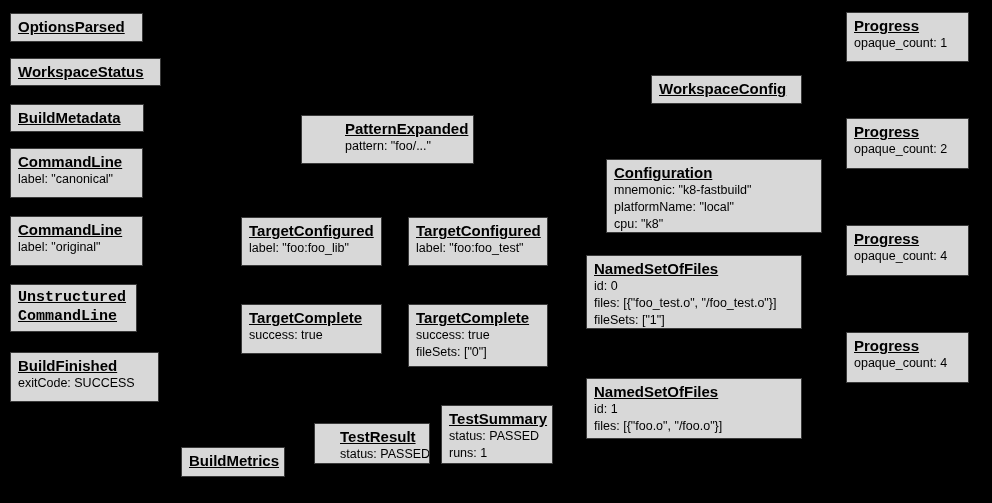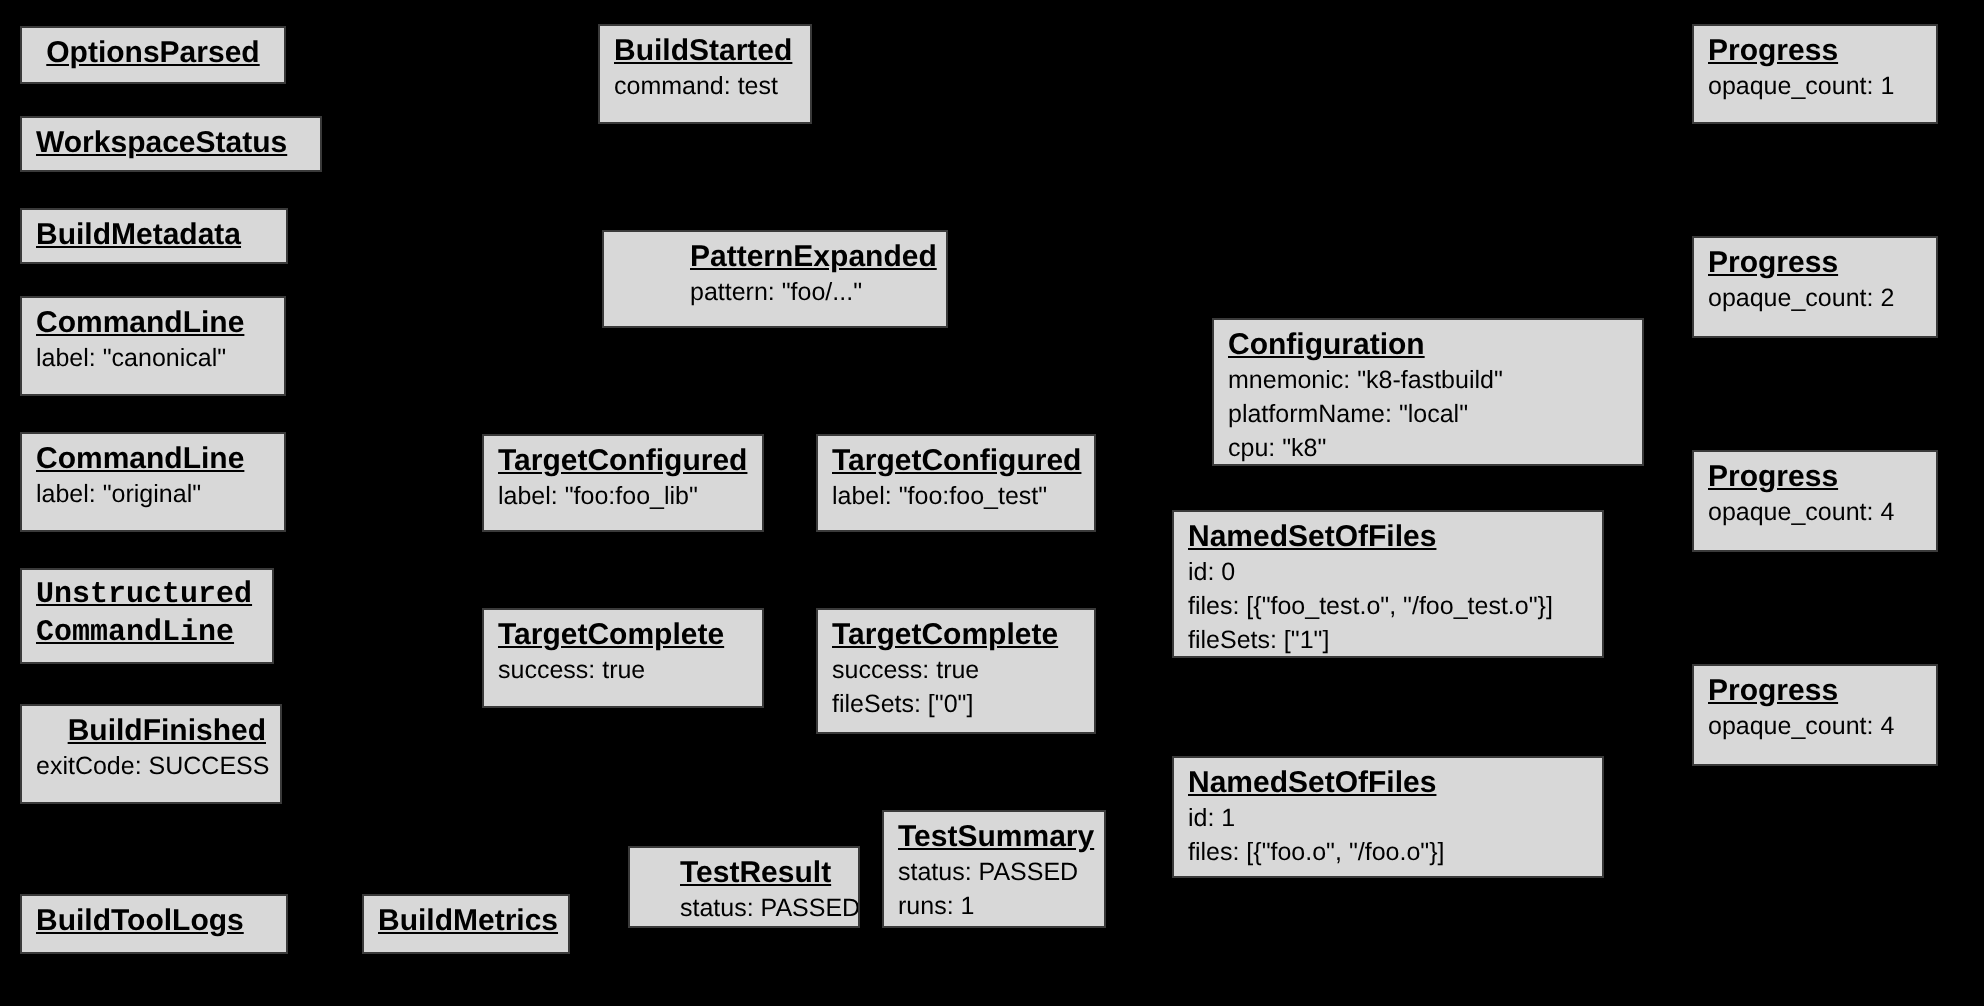--- a/index.html
+++ b/index.html
@@ -40,54 +40,47 @@
   .node-field {
     font-size: 12.5px;
     line-height: 17px;
     white-space: nowrap;
   }
 </style>
 </head>
 <body>
 
 <div class="canvas" style="width: 992px; height: 503px;">
-    <div class="node" style="left: 10px; top: 13px; width: 133px; height: 29px; text-align: center;">
+    <div class="node" style="left: 10px; top: 13px; width: 133px; height: 29px;">
       <div class="node-title">OptionsParsed</div>
     </div>
     <div class="node" style="left: 10px; top: 104px; width: 134px; height: 28px;">
       <div class="node-title">BuildMetadata</div>
     </div>
     <div class="node" style="left: 10px; top: 58px; width: 151px; height: 28px;">
       <div class="node-title">WorkspaceStatus</div>
     </div>
     <div class="node" style="left: 10px; top: 148px; width: 133px; height: 50px;">
       <div class="node-title">CommandLine</div>
       <div class="node-field">label: "canonical"</div>
     </div>
     <div class="node" style="left: 10px; top: 216px; width: 133px; height: 50px;">
       <div class="node-title">CommandLine</div>
       <div class="node-field">label: "original"</div>
     </div>
     <div class="node" style="left: 10px; top: 284px; width: 127px; height: 48px; font-family: Liberation Mono, monospace;">
       <div class="node-title">Unstructured
 CommandLine</div>
     </div>
-    <div class="node" style="left: 10px; top: 352px; width: 131px; height: 50px; text-align: right;">
+    <div class="node" style="left: 10px; top: 352px; width: 149px; height: 50px;">
       <div class="node-title">BuildFinished</div>
       <div class="node-field">exitCode: SUCCESS</div>
     </div>
-    <div class="node" style="left: 10px; top: 447px; width: 134px; height: 30px;">
-      <div class="node-title">BuildToolLogs</div>
-    </div>
     <div class="node" style="left: 181px; top: 447px; width: 104px; height: 30px;">
       <div class="node-title">BuildMetrics</div>
-    </div>
-    <div class="node" style="left: 299px; top: 12px; width: 107px; height: 50px;">
-      <div class="node-title">BuildStarted</div>
-      <div class="node-field">command: test</div>
     </div>
     <div class="node" style="left: 301px; top: 115px; width: 173px; height: 49px; padding-left: 43px;">
       <div class="node-title">PatternExpanded</div>
       <div class="node-field">pattern: "foo/..."</div>
     </div>
     <div class="node" style="left: 241px; top: 217px; width: 141px; height: 49px;">
       <div class="node-title">TargetConfigured</div>
       <div class="node-field">label: "foo:foo_lib"</div>
     </div>
     <div class="node" style="left: 408px; top: 217px; width: 140px; height: 49px;">
@@ -104,20 +97,23 @@
       <div class="node-field">fileSets: ["0"]</div>
     </div>
     <div class="node" style="left: 314px; top: 423px; width: 116px; height: 41px; padding-left: 25px;">
       <div class="node-title">TestResult</div>
       <div class="node-field">status: PASSED</div>
     </div>
     <div class="node" style="left: 441px; top: 405px; width: 112px; height: 59px;">
       <div class="node-title">TestSummary</div>
       <div class="node-field">status: PASSED</div>
       <div class="node-field">runs: 1</div>
+    </div>
+    <div class="node" style="left: 651px; top: 75px; width: 151px; height: 29px;">
+      <div class="node-title">WorkspaceConfig</div>
     </div>
     <div class="node" style="left: 586px; top: 159px; width: 216px; height: 74px; margin-left: 20px;">
       <div class="node-title">Configuration</div>
       <div class="node-field">mnemonic: "k8-fastbuild"</div>
       <div class="node-field">platformName: "local"</div>
       <div class="node-field">cpu: "k8"</div>
     </div>
     <div class="node" style="left: 586px; top: 255px; width: 216px; height: 74px;">
       <div class="node-title">NamedSetOfFiles</div>
       <div class="node-field">id: 0</div>

